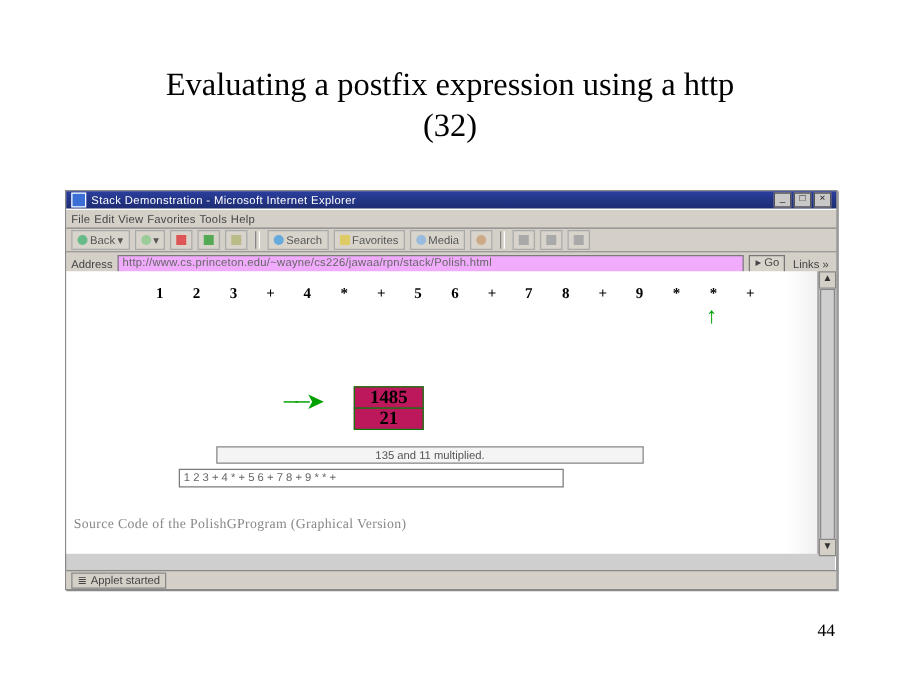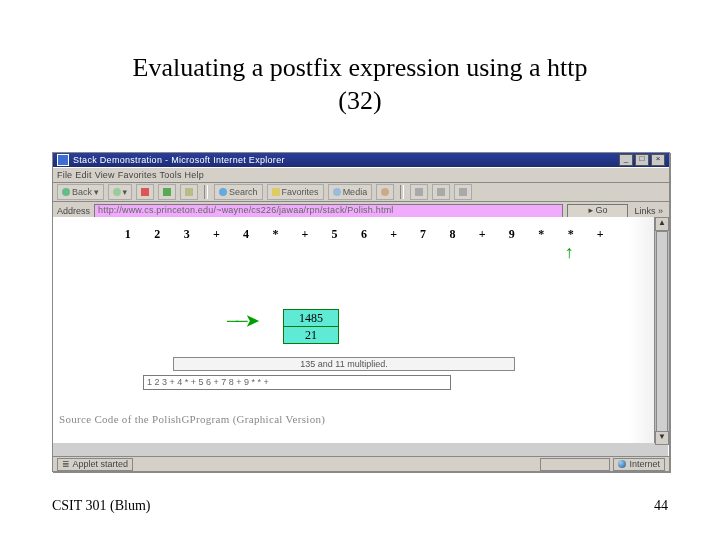--- a/index.html
+++ b/index.html
@@ -127,21 +127,21 @@
     background:#f0abfc;
     border:1px solid #7a7a7a;
     padding:0 3px;
     color:#666;
     overflow:hidden;
     white-space:nowrap;
     filter: blur(0.5px);
     letter-spacing:0.2px;
   }
   .gobtn {
-    height:13px; padding:0 20px; border:1px solid #777; background:#d8d4cc;
+    height:13px; padding:0 4px; border:1px solid #777; background:#d8d4cc;
     filter: blur(0.3px); color:#444;
   }
   .links { filter:blur(0.3px); color:#444; padding:0 2px; }
 
   .content {
     position:absolute;
     left:0; right:14px; top:64px; bottom:28px;
     background:#ffffff;
   }
   .scroll {
@@ -186,25 +186,25 @@
     top: 2px;
     color:#00a000;
     font-size:16px;
     font-weight:bold;
     letter-spacing:-2px;
   }
   .stack-box {
     width: 54px;
     height: 16px;
     border: 1px solid #0a7a0a;
-    background: #5eead4;
+    background: #be185d;
     color:#000;
     font-family:"Times New Roman", serif;
-    font-weight:normal;
-    font-size:12px;
+    font-weight:bold;
+    font-size:15px;
     text-align:center;
     line-height:16px;
     margin-bottom:-1px;
   }
 
   .msg-box {
     position:absolute;
     top: 140px;
     left: 120px;
     width: 340px;
@@ -434,26 +434,18 @@
         <div class="thumb" style="height: 100%; margin-top:0;"></div>
       </div>
       <div class="arrow">▼</div>
     </div>
 
     <div class="statusbar">
       <div class="pane">
         <span>≣</span>
         <span>Applet started</span>
       </div>
-      <div style="display:flex; gap:3px;">
-        <div class="pane" style="width:60px;"></div>
-        <div class="pane">
-          <span class="globe"></span>
-          <span>Internet</span>
-        </div>
-      </div>
     </div>
 
   </div>
 
-  <div class="footer-left">CSIT 301 (Blum)</div>
   <div class="footer-right">44</div>
 </div>
 
 </body></html>

